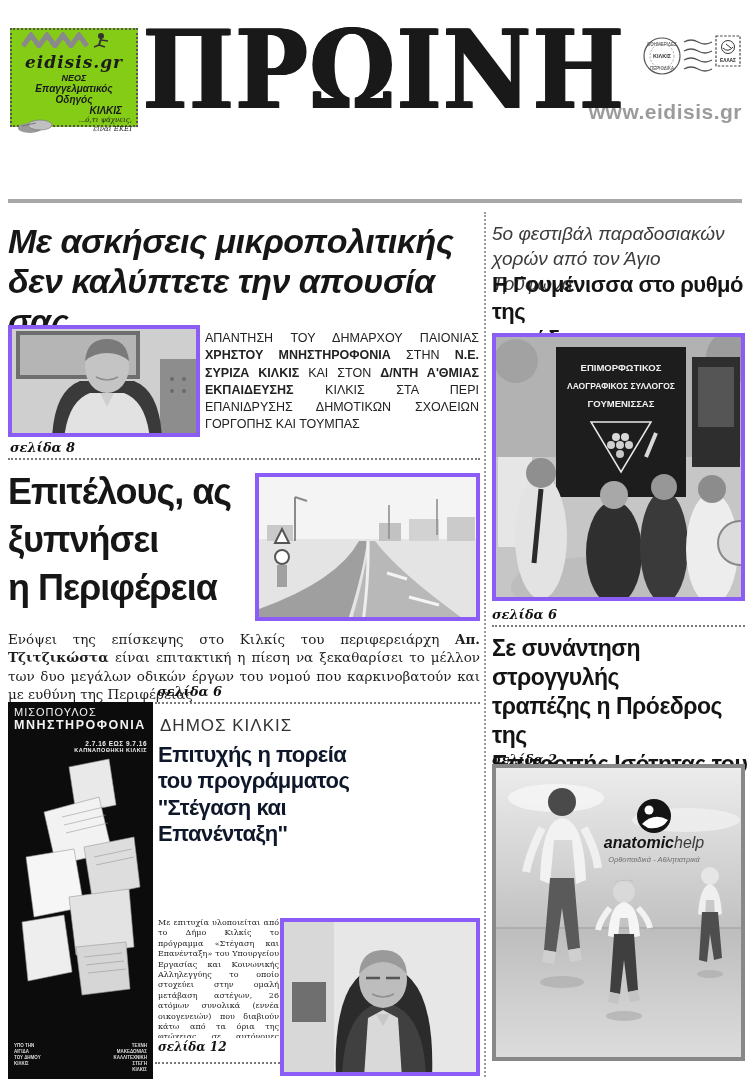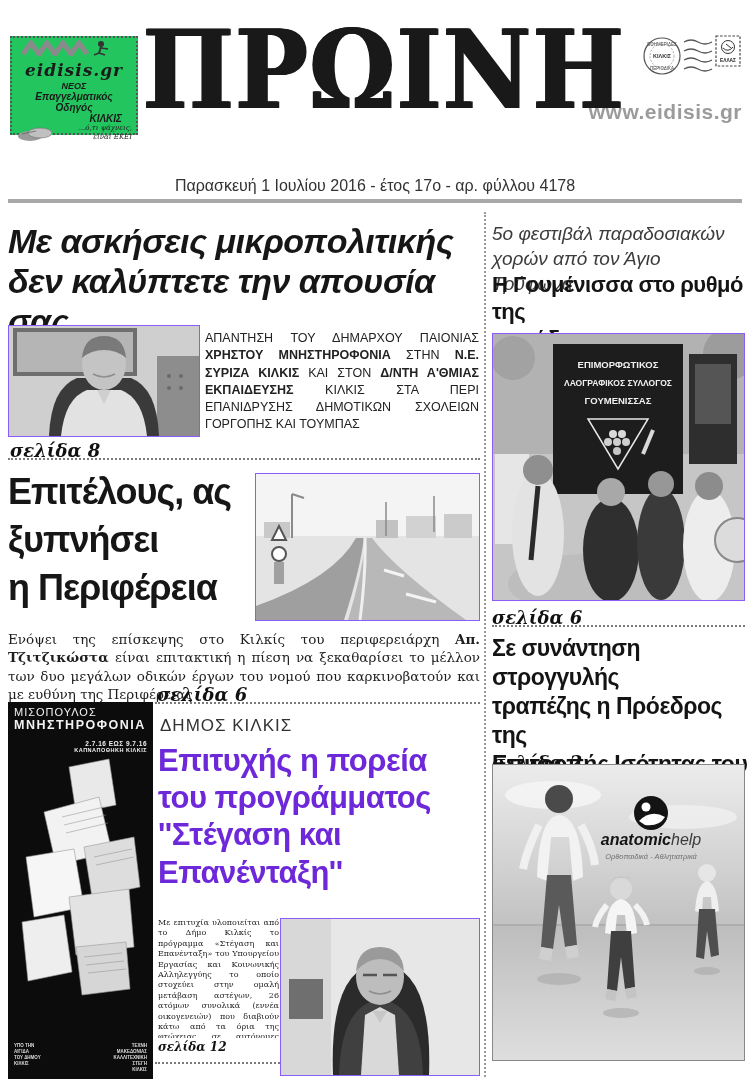--- a/index.html
+++ b/index.html
@@ -1,21 +1,21 @@
 <!DOCTYPE html>
 <html><head>
 <meta charset="utf-8">
 <style>
   html,body{margin:0;padding:0;background:#888;}
   #page{position:relative;width:750px;height:1081px;background:#ffffff;margin:0 auto;
         font-family:"Liberation Sans",sans-serif;color:#1a1a1a;overflow:hidden;}
   .abs{position:absolute;}
 
   
-  .adbox{left:10px;top:36px;width:128px;height:99px;border:2px dotted #555;background:#22c55e;
+  .adbox{left:10px;top:28px;width:128px;height:99px;border:2px dotted #555;background:#84cc16;
          text-align:center;padding:2px 4px;box-sizing:border-box;}
   .adbox .site{font-family:"DejaVu Serif",serif;font-style:italic;font-weight:bold;font-size:17px;letter-spacing:1px;}
   .adbox .l1{font-weight:bold;font-style:italic;font-size:9px;margin-top:1px;}
   .adbox .l2{font-weight:bold;font-style:italic;font-size:10px;}
   .adbox .l3{font-weight:bold;font-style:italic;font-size:10px;text-align:right;padding-right:10px;}
   .adbox .tag{font-family:"DejaVu Serif",serif;font-style:italic;font-size:7px;text-align:right;line-height:1.25;}
   .masthead{left:142px;top:14px;width:470px;font-family:"DejaVu Serif",serif;font-weight:bold;
             font-size:97px;line-height:1.05;letter-spacing:1px;color:#191919;
             transform:scale(1.0,1.12);transform-origin:left top;
             text-shadow:1.5px 0 0 #191919, -0.5px 0 0 #191919;}
@@ -28,39 +28,39 @@
 
   
   .dotrule{border-top:2px dotted #7a7a7a;height:0;}
   .vdivider{left:484px;top:212px;height:865px;width:0;border-left:2px dotted #9a9a9a;}
 
   
   .h-lead{left:8px;top:222px;width:472px;font-weight:bold;font-style:italic;font-size:34px;
           line-height:1.17;letter-spacing:-0.5px;color:#161616;white-space:pre-line;}
   .summary{left:205px;top:330px;width:274px;font-size:12.5px;line-height:1.38;text-align:justify;color:#222;}
   .summary b{font-weight:bold;}
-  .pageref{font-family:"DejaVu Serif",serif;font-weight:bold;font-style:italic;font-size:18px;color:#111;}
+  .pageref{font-family:"DejaVu Serif",serif;font-weight:bold;font-style:italic;font-size:13px;color:#111;}
   .h-region{left:8px;top:468px;width:250px;font-weight:bold;font-size:36px;line-height:1.33;
             letter-spacing:-1px;color:#161616;white-space:pre-line;}
   .region-body{left:8px;top:630px;width:472px;font-family:"DejaVu Serif",serif;font-size:13.5px;
                line-height:1.36;text-align:justify;color:#1e1e1e;}
   .kicker-fest{left:492px;top:221px;width:254px;font-size:19px;line-height:1.32;color:#3c3c3c;white-space:pre-line;font-style:italic;}
   .h-fest{left:492px;top:272px;width:256px;font-weight:bold;font-size:22px;line-height:1.22;
           letter-spacing:-0.5px;color:#141414;white-space:pre-line;}
   .h-equal{left:492px;top:634px;width:256px;font-weight:bold;font-size:23px;line-height:1.26;
            letter-spacing:-0.5px;color:#141414;white-space:pre-line;}
   .kicker-dimos{left:160px;top:716px;font-size:17px;letter-spacing:1px;color:#333;}
-  .h-housing{left:158px;top:742px;width:322px;font-weight:bold;font-size:31px;line-height:1.2;
-             letter-spacing:-0.5px;color:#6d28d9;white-space:pre-line;}
+  .h-housing{left:158px;top:742px;width:322px;font-weight:bold;font-size:22px;line-height:1.2;
+             letter-spacing:-0.5px;color:#0f172a;white-space:pre-line;}
   .housing-body{left:158px;top:918px;width:121px;height:120px;overflow:hidden;
                 font-family:"DejaVu Serif",serif;font-size:8px;line-height:1.3;
                 text-align:justify;color:#222;}
 
   
-  .photo{border:1px solid #8b5cf6;background:#ddd;overflow:hidden;box-sizing:border-box;}
+  .photo{border:4px solid #8b5cf6;background:#ddd;overflow:hidden;box-sizing:border-box;}
   .photo svg{display:block;}
 
   
   .poster{left:8px;top:702px;width:145px;height:377px;background:#0c0c0c;color:#f2f2f2;
           overflow:hidden;box-sizing:border-box;padding:4px 6px;}
   .poster .t1{font-weight:normal;font-size:11px;letter-spacing:1px;line-height:1.1;}
   .poster .t2{font-weight:bold;font-size:12.5px;letter-spacing:1.5px;line-height:1.15;}
   .poster .dates{font-weight:bold;font-size:6.5px;text-align:right;margin-top:8px;letter-spacing:0.5px;}
   .poster .venue{font-weight:bold;font-size:5.5px;text-align:right;letter-spacing:0.5px;}
   .poster .credits{position:absolute;bottom:6px;left:6px;right:6px;display:flex;
@@ -113,21 +113,20 @@
     </g>
     <rect x="74" y="8" width="24" height="30" fill="#fff" stroke="#444" stroke-width="1.2" stroke-dasharray="2.5,1.6"></rect>
     <circle cx="86" cy="19" r="6.5" fill="none" stroke="#333" stroke-width="1"></circle>
     <path d="M81 20 q5 5 10 -1 M84 16 l5 4" fill="none" stroke="#333" stroke-width="1"></path>
     <text x="86" y="34" font-size="4.8" text-anchor="middle" fill="#222" font-weight="bold" font-family="Liberation Sans, sans-serif">ΕΛΛΑΣ</text>
   </svg>
 
   <div class="abs website">www.eidisis.gr</div>
 
 
-  <div class="abs dateline">Παρασκευή  1 Ιουλίου 2016 - έτος 17ο - αρ. φύλλου 4178</div>
   <div class="abs grayrule"></div>
 
   <div class="abs vdivider"></div>
 
   <div class="abs h-lead">Με ασκήσεις μικροπολιτικής
 δεν καλύπτετε την απουσία σας</div>
 
   <div class="abs photo" style="left:8px;top:325px;width:192px;height:112px;">
     <svg width="190" height="110" viewBox="0 0 190 110">
       <rect width="190" height="110" fill="#cfcfcf"></rect>

